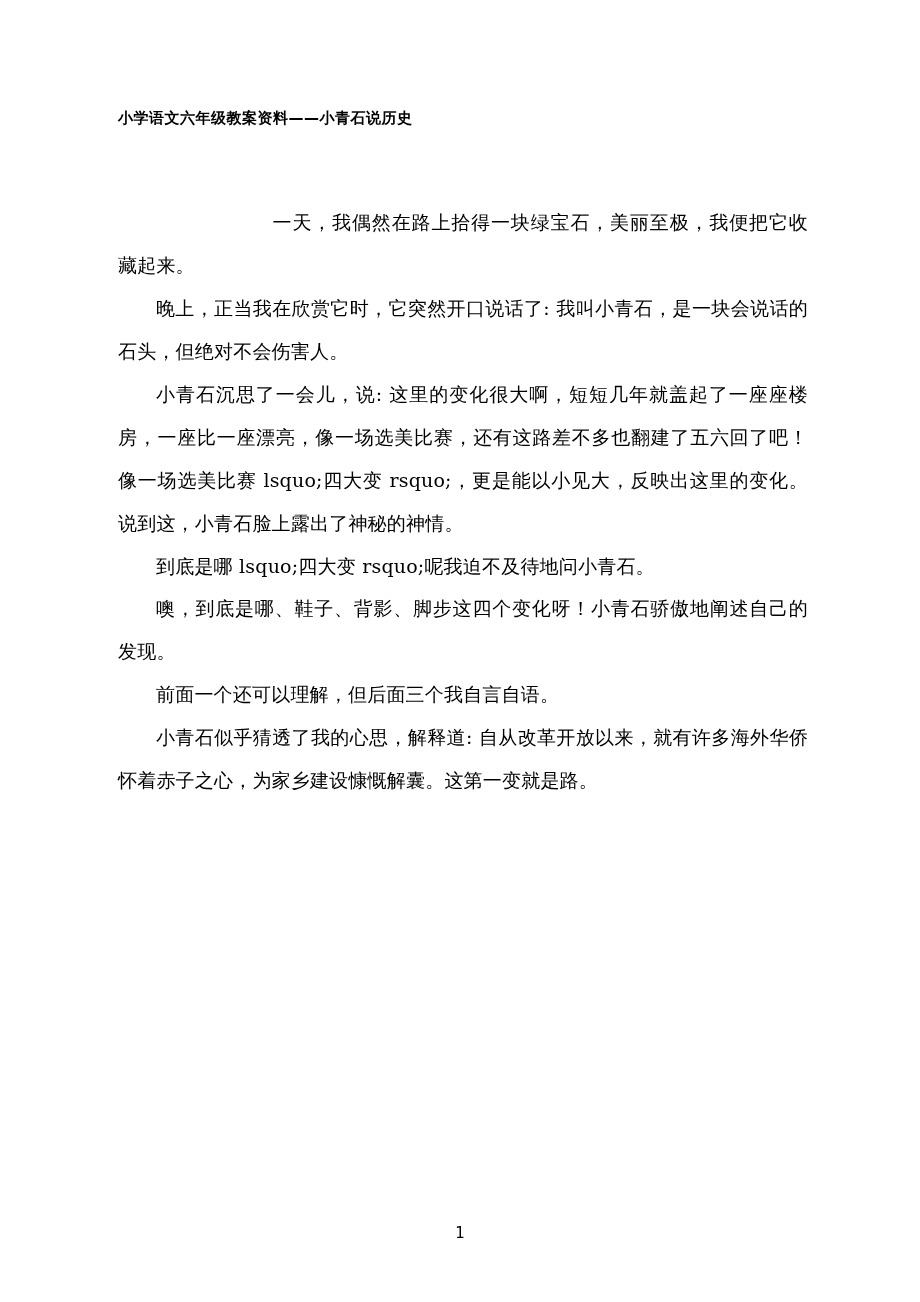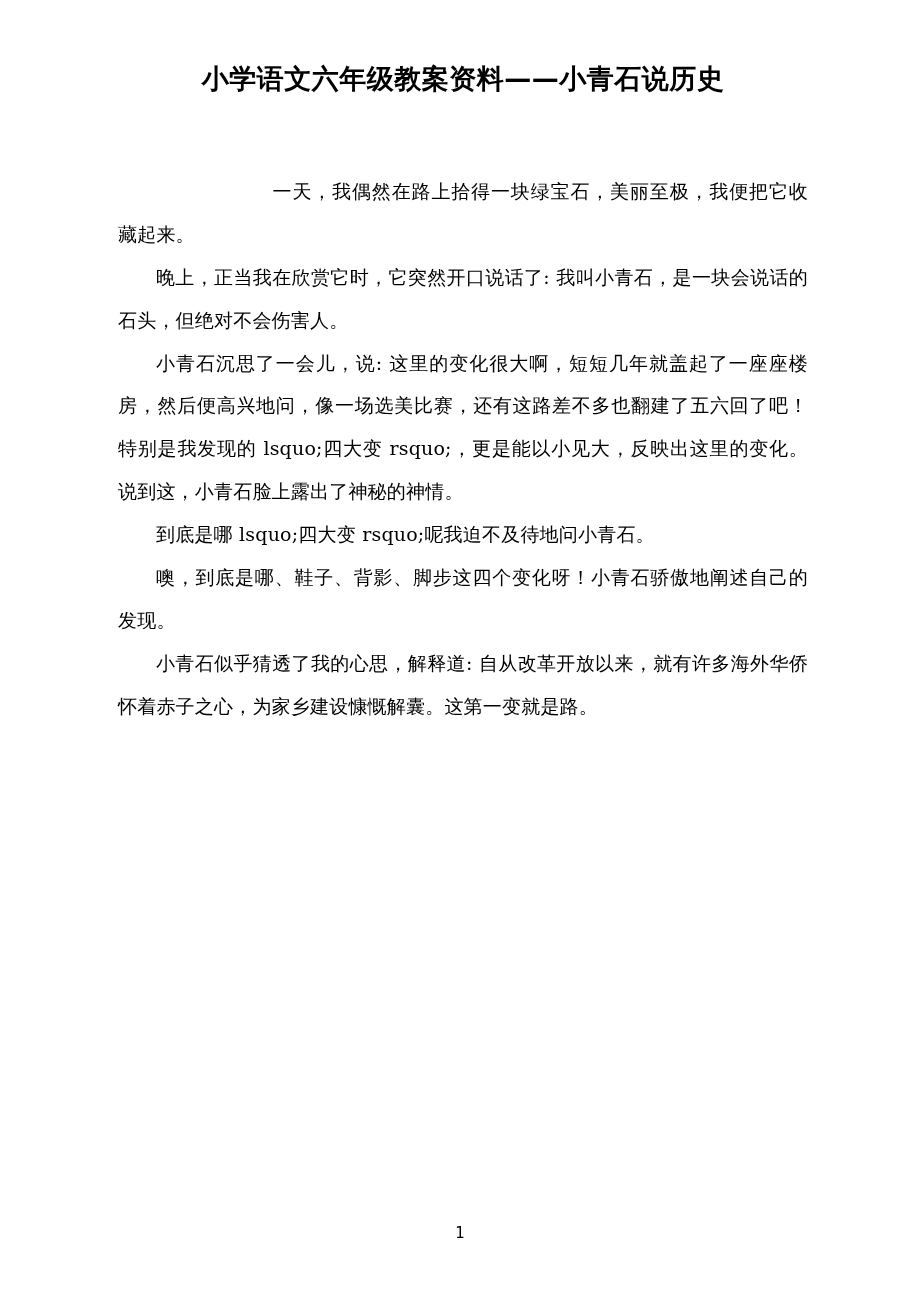--- a/index.html
+++ b/index.html
@@ -20,25 +20,24 @@
     box-sizing: border-box;
     overflow: hidden;
   }
   .content {
     position: absolute;
     left: 118px;
     top: 0;
     width: 690px;
   }
   .doc-title {
-    margin-top: 60px;
-    text-align: center;
+    margin-top: 108px;
     font-family: "DejaVu Sans", "Liberation Sans", sans-serif;
     font-weight: bold;
-    font-size: 27px;
+    font-size: 15px;
     letter-spacing: 0.5px;
     line-height: 1.4;
   }
   .body-text {
     margin-top: 72px;
   }
   p.para {
     margin: 0 0 0 0;
     font-size: 19px;
     line-height: 2.26;
@@ -71,22 +70,23 @@
 <body>
 
 <div class="page">
   <div class="content">
 
     <div class="doc-title">小学语文六年级教案资料——小青石说历史</div>
 
     <div class="body-text">
       <p class="para first"><span class="first-lead"></span><span>一天，我偶然在路上拾得一块绿宝石，美丽至极，我便把它收藏起来。</span></p>
       <p class="para indent">晚上，正当我在欣赏它时，它突然开口说话了: 我叫小青石，是一块会说话的石头，但绝对不会伤害人。</p>
-      <p class="para indent">小青石沉思了一会儿，说: 这里的变化很大啊，短短几年就盖起了一座座楼房，然后便高兴地问，像一场选美比赛，还有这路差不多也翻建了五六回了吧！特别是我发现的 lsquo;四大变 rsquo;，更是能以小见大，反映出这里的变化。说到这，小青石脸上露出了神秘的神情。</p>
+      <p class="para indent">小青石沉思了一会儿，说: 这里的变化很大啊，短短几年就盖起了一座座楼房，一座比一座漂亮，像一场选美比赛，还有这路差不多也翻建了五六回了吧！像一场选美比赛 lsquo;四大变 rsquo;，更是能以小见大，反映出这里的变化。说到这，小青石脸上露出了神秘的神情。</p>
       <p class="para indent">到底是哪 lsquo;四大变 rsquo;呢我迫不及待地问小青石。</p>
       <p class="para indent">噢，到底是哪、鞋子、背影、脚步这四个变化呀！小青石骄傲地阐述自己的发现。</p>
+      <p class="para indent">前面一个还可以理解，但后面三个我自言自语。</p>
       <p class="para indent">小青石似乎猜透了我的心思，解释道: 自从改革开放以来，就有许多海外华侨怀着赤子之心，为家乡建设慷慨解囊。这第一变就是路。</p>
     </div>
 
   </div>
 
   <div class="page-number">1</div>
 </div>
 
 </body></html>

